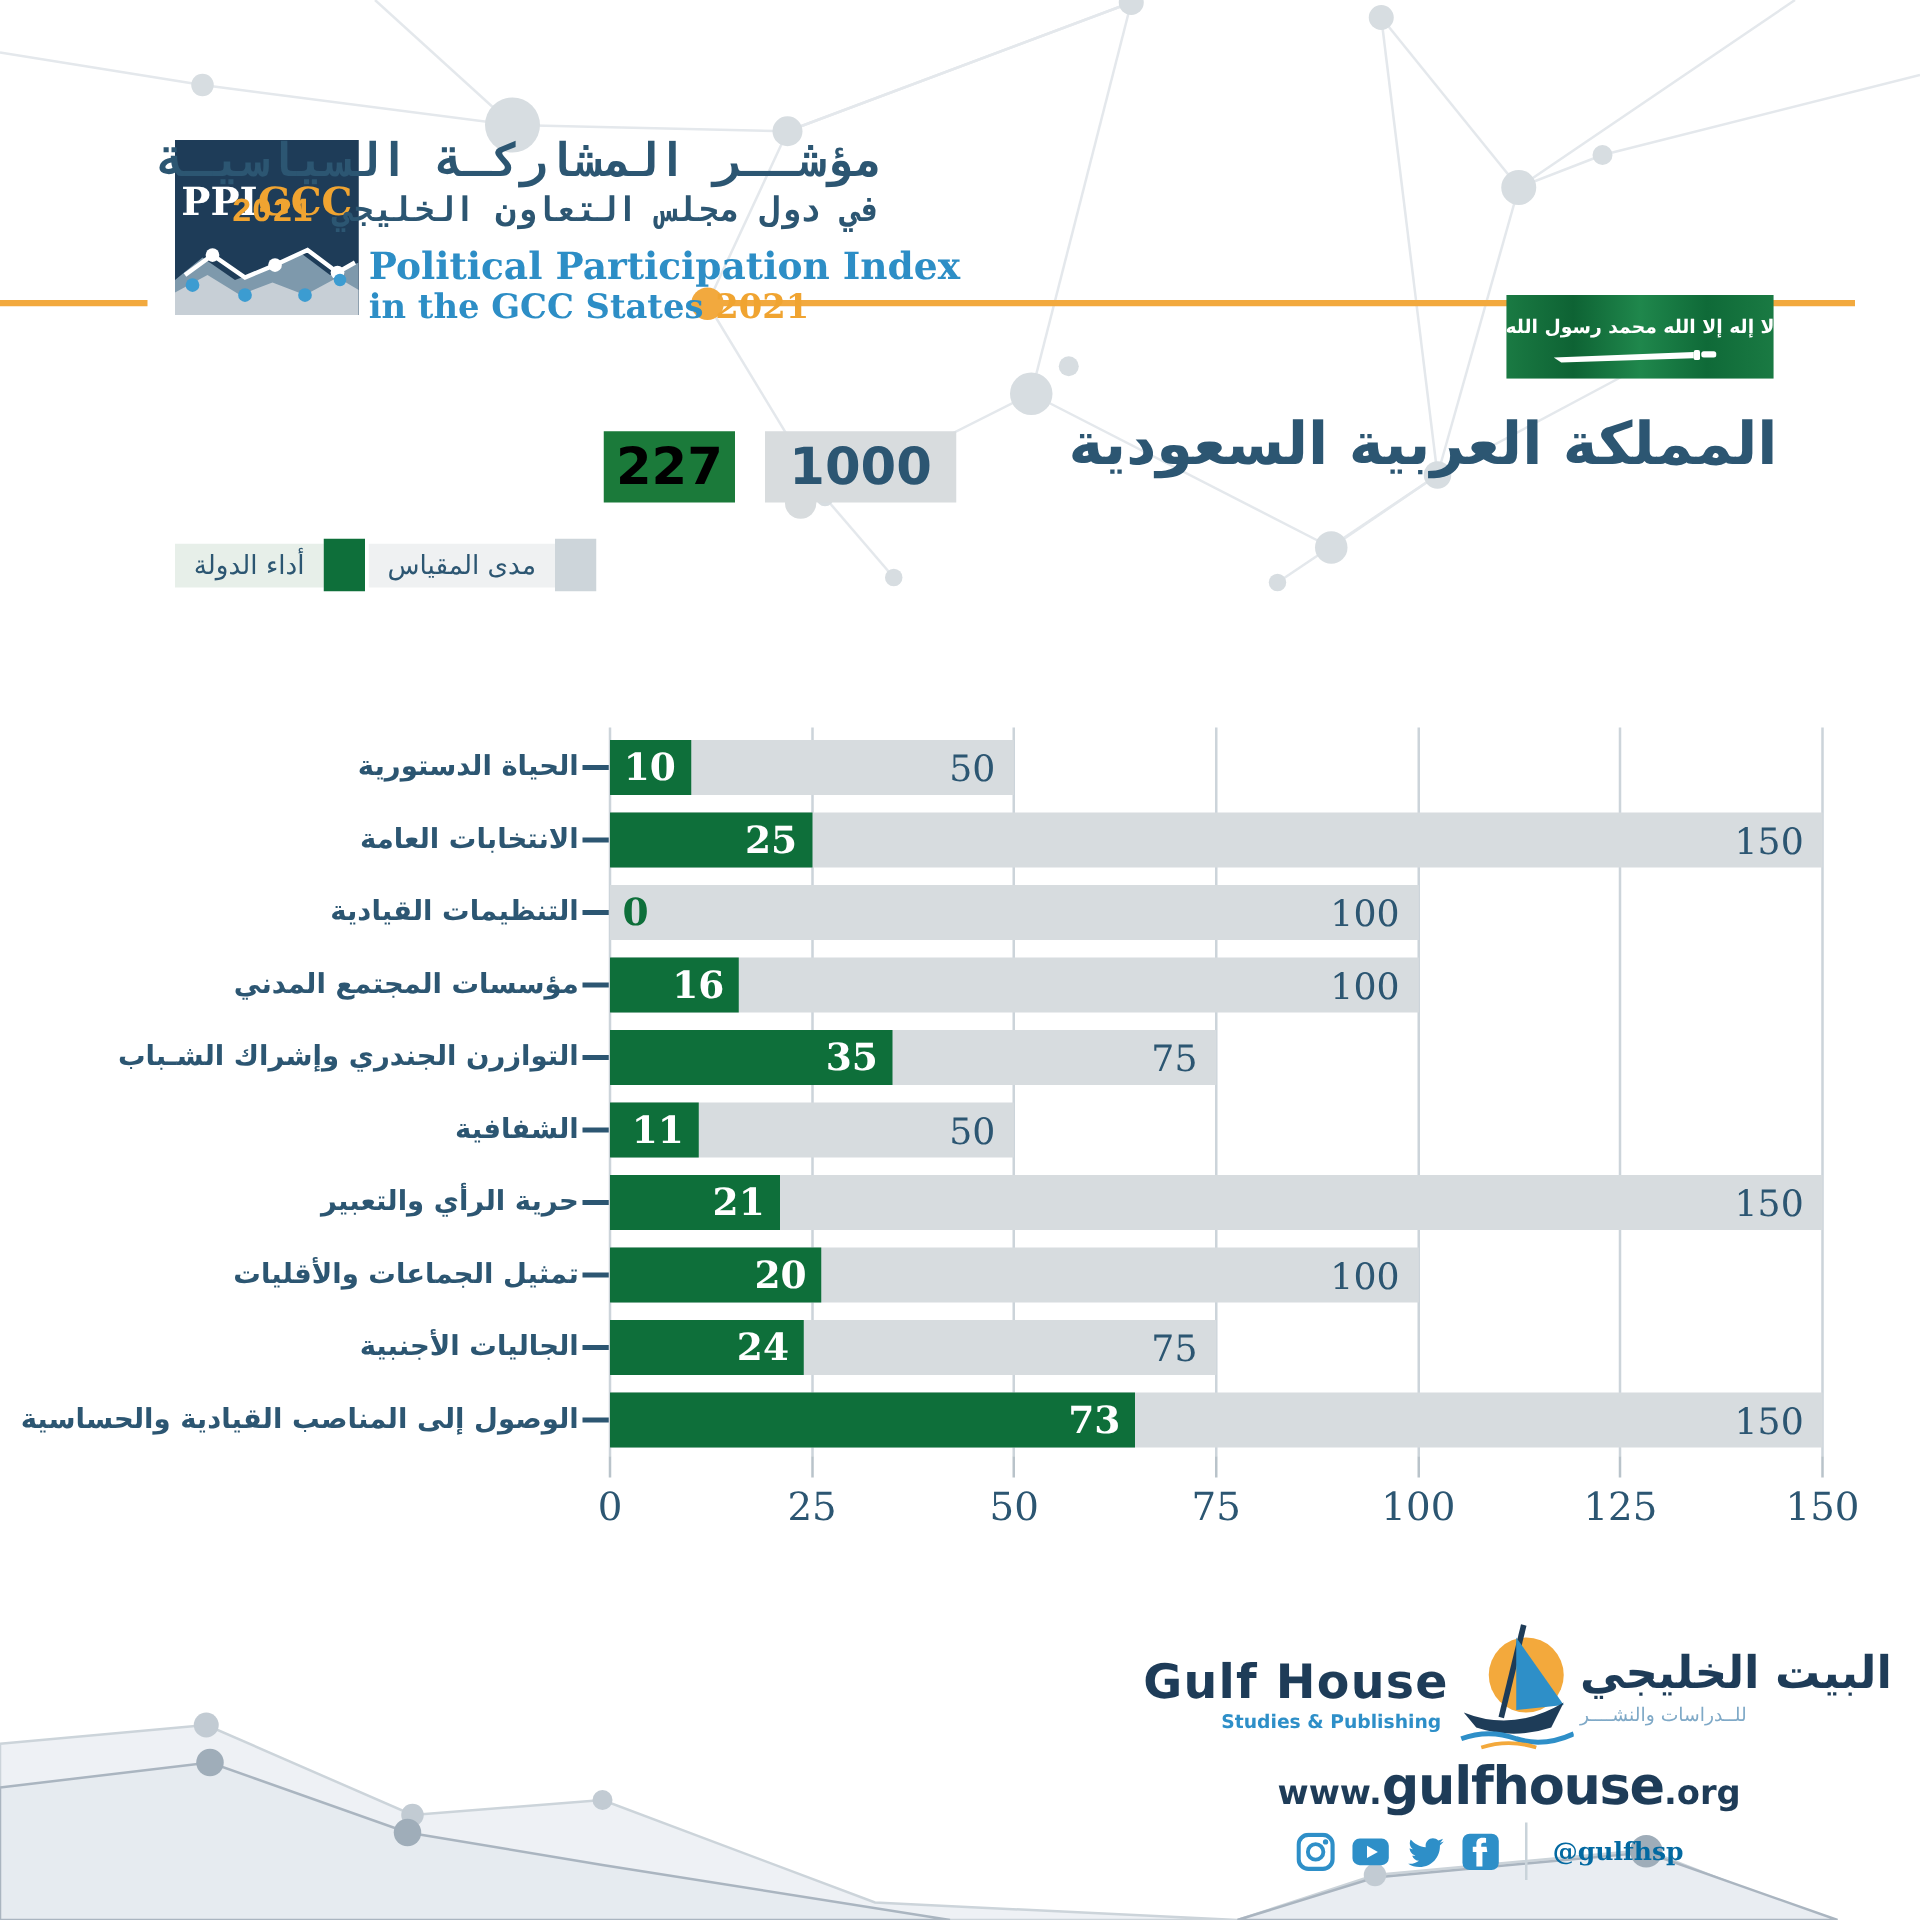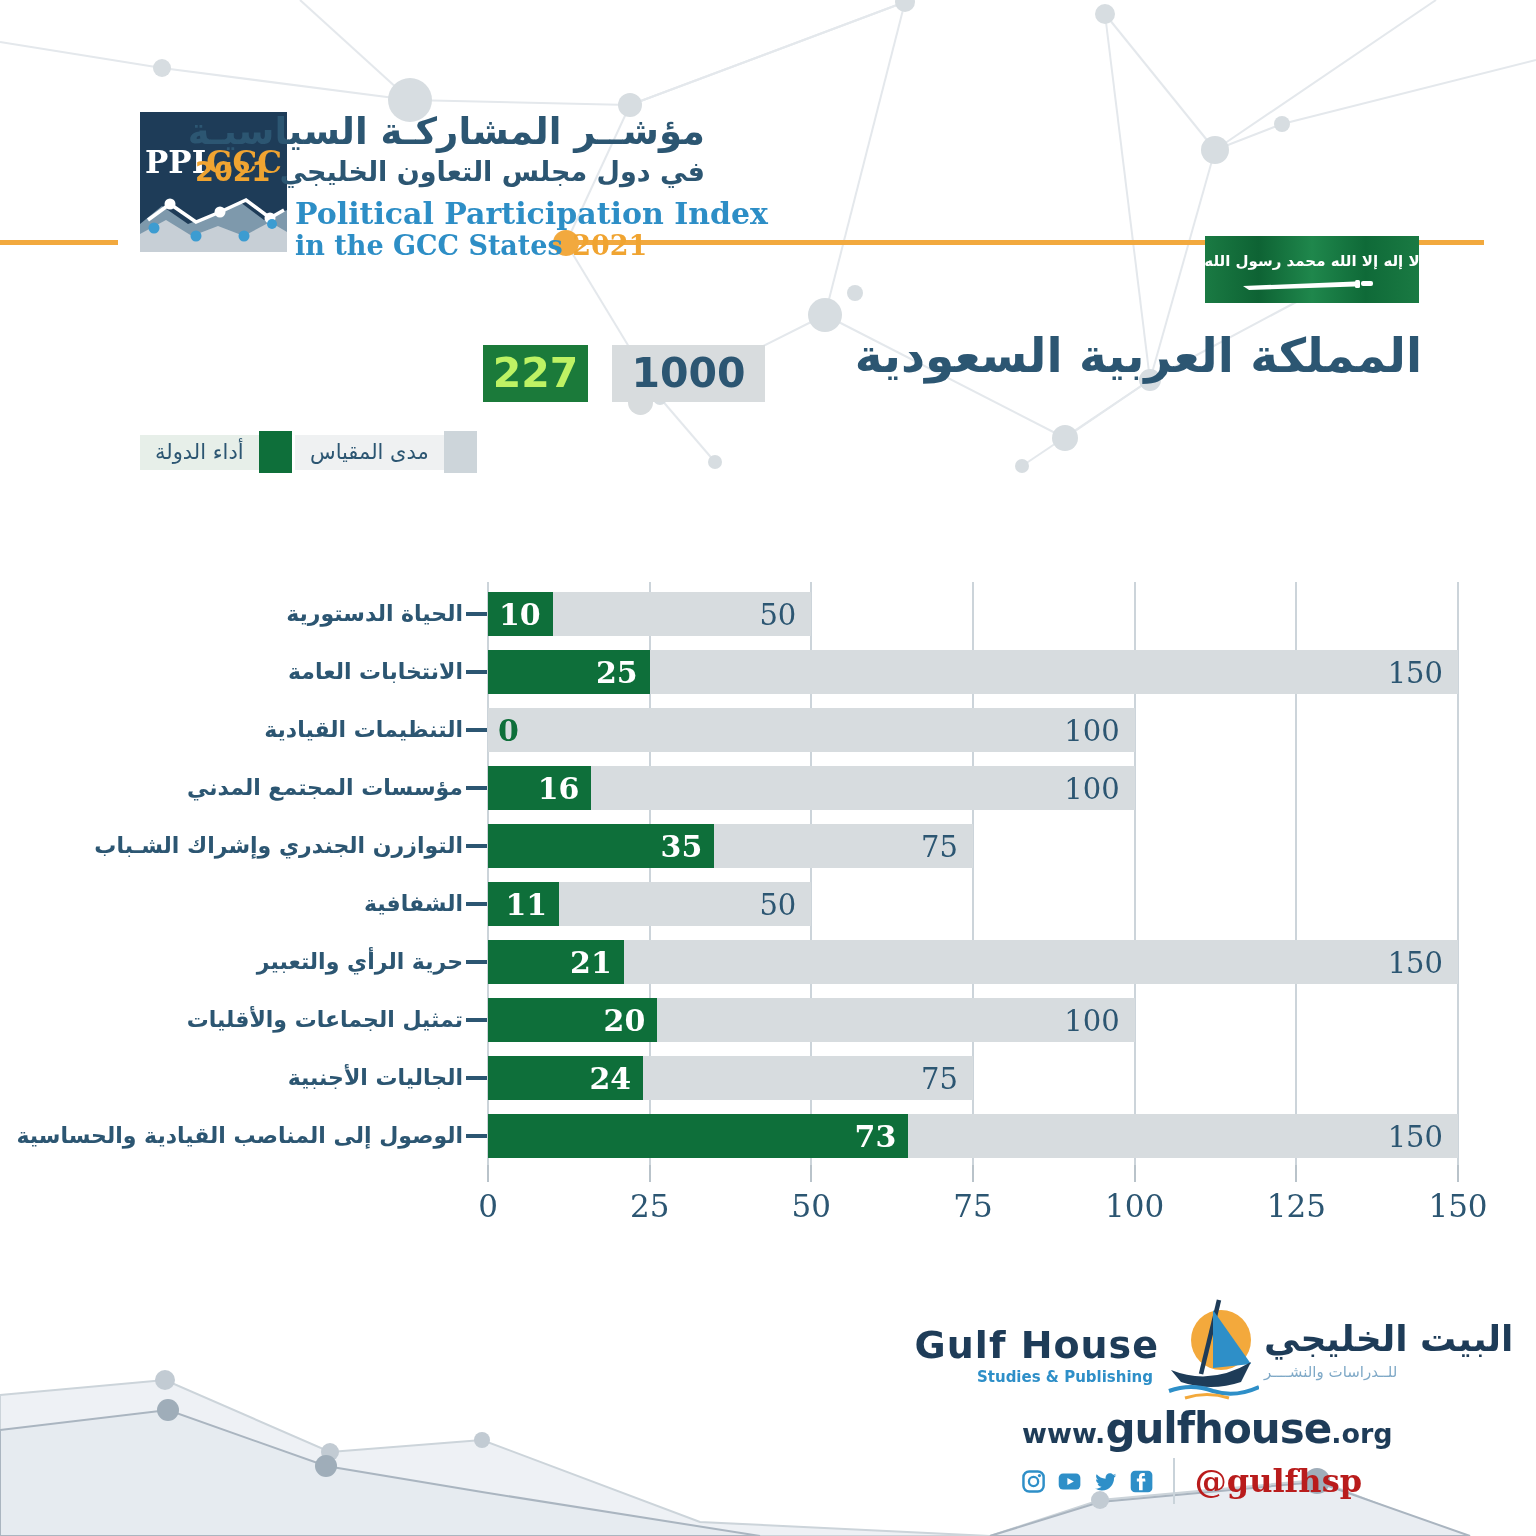--- a/index.html
+++ b/index.html
@@ -8,39 +8,39 @@
   .canvas{position:absolute;inset:0;width:1536px;height:1536px;}
   svg.bg{position:absolute;left:0;top:0;}
 
   
   .ppi-logo{position:absolute;left:140px;top:112px;width:147px;height:140px;background:#1e3c58;overflow:hidden;}
   .ppi-text{position:absolute;top:22px;left:0;width:100%;text-align:center;
             font-family:"DejaVu Serif",serif;font-weight:bold;font-size:31px;color:#fff;letter-spacing:0;margin-top:10px;}
   .ppi-text .gcc{color:#f0a431;}
   .ppi-chart{position:absolute;left:0;bottom:0;}
 
-  .title-ar{position:absolute;top:108px;right:831px;text-align:right;direction:rtl;color:#2c5672;white-space:nowrap;}
+  .title-ar{position:absolute;top:108px;right:831px;text-align:right;direction:rtl;color:#2c5672;white-space:nowrap;font-family:Liberation Mono, monospace;}
   .title-ar .l1{font-size:37px;font-weight:bold;line-height:1.3;}
   .title-ar .l2{font-size:27px;font-weight:bold;line-height:1.15;}
   .title-ar .year{color:#f0a431;}
 
   .title-en{position:absolute;left:295px;top:197px;font-family:"DejaVu Serif",serif;
             font-weight:bold;color:#2d8ec6;white-space:nowrap;}
   .title-en .l1{font-size:30px;line-height:1.1;}
   .title-en .l2{font-size:27px;line-height:1.15;}
   .title-en .year{color:#f0a431;}
 
   .flag{position:absolute;left:1205px;top:236px;width:248px;height:67px;}
 
   .country-title{position:absolute;right:114px;top:328px;font-size:47px;font-weight:bold;
                  color:#2c5672;direction:rtl;white-space:nowrap;}
 
   .badge{position:absolute;top:345px;height:57px;text-align:center;line-height:57px;
          font-weight:bold;font-size:41px;}
-  .badge-green{left:483px;width:105px;background:#1b7a3a;color:#bef264;}
+  .badge-green{left:483px;width:105px;background:#1b7a3a;color:#000000;}
   .badge-gray{left:612px;width:153px;background:#d8dcde;color:#2c5672;}
   .badge-tail{position:absolute;left:628px;top:390px;width:25px;height:25px;border-radius:50%;background:#d8dcde;}
 
   
   .legend-chip{position:absolute;top:431px;display:flex;align-items:center;height:42px;}
   .legend-chip .lbl{height:35px;line-height:35px;padding:0 15px;font-size:21px;color:#2c5672;direction:rtl;white-space:nowrap;}
   .legend-chip .sw{width:33px;height:42px;}
   .legend-state{left:140px;}
   .legend-state .lbl{background:#e7efe9;}
   .legend-state .sw{background:#0e6f3a;}
@@ -74,21 +74,21 @@
   .gh-boat{position:absolute;left:1163px;top:1294px;}
   .gh-ar{position:absolute;left:1264px;top:1318px;direction:rtl;text-align:left;}
   .gh-ar .name{font-size:36px;font-weight:bold;color:#1e3c58;white-space:nowrap;}
   .gh-ar .tag{font-size:15px;color:#7fa9c7;margin-top:4px;white-space:nowrap;}
   .gh-url{position:absolute;left:1022px;width:340px;top:1404px;text-align:center;color:#1e3c58;white-space:nowrap;}
   .gh-url .www,.gh-url .tld{font-size:27px;font-weight:bold;}
   .gh-url .name{font-size:42px;font-weight:bold;letter-spacing:-1px;}
   .gh-social{position:absolute;left:1022px;width:340px;top:1458px;display:flex;
              align-items:center;justify-content:center;gap:13px;}
   .gh-social .divider{width:2px;height:46px;background:#c9d3da;margin:0 7px;}
-  .gh-social .handle{font-family:"DejaVu Serif",serif;font-weight:bold;font-size:32px;color:#b91c1c;}
+  .gh-social .handle{font-family:"DejaVu Serif",serif;font-weight:bold;font-size:20px;color:#0369a1;}
   .icon{width:31px;height:31px;display:block;}
 </style>
 </head>
 <body>
 
 <div class="canvas">
 
   <svg class="bg" width="1536" height="1536" viewBox="0 0 1536 1536">
     <g stroke="#e4e8ec" stroke-width="2" fill="none">
       <line x1="0" y1="42" x2="162" y2="68"></line>

